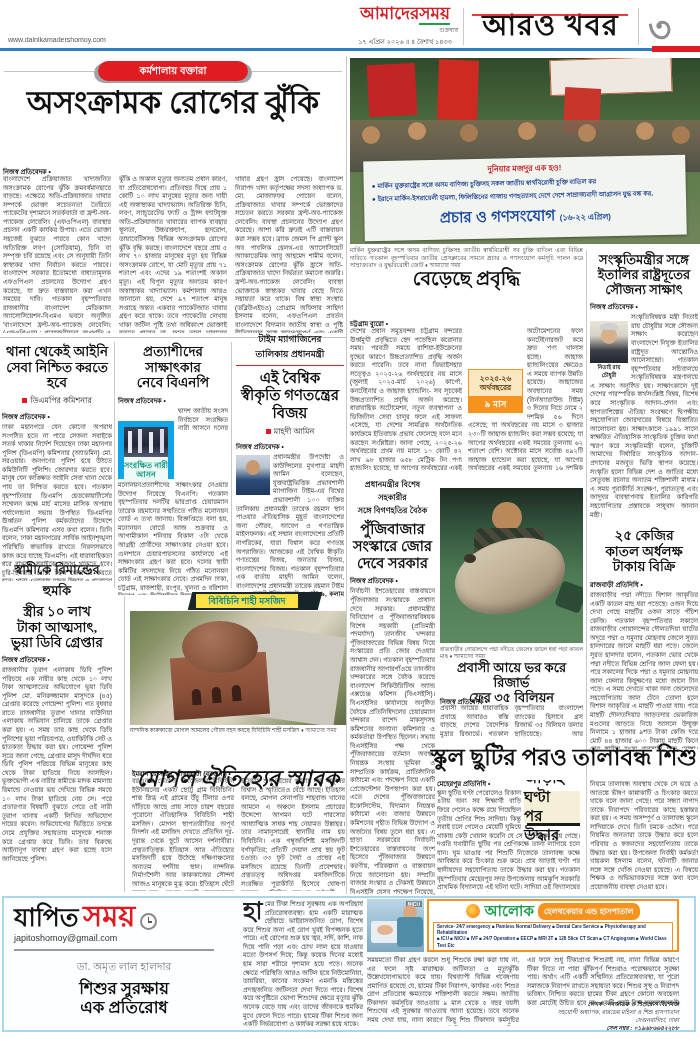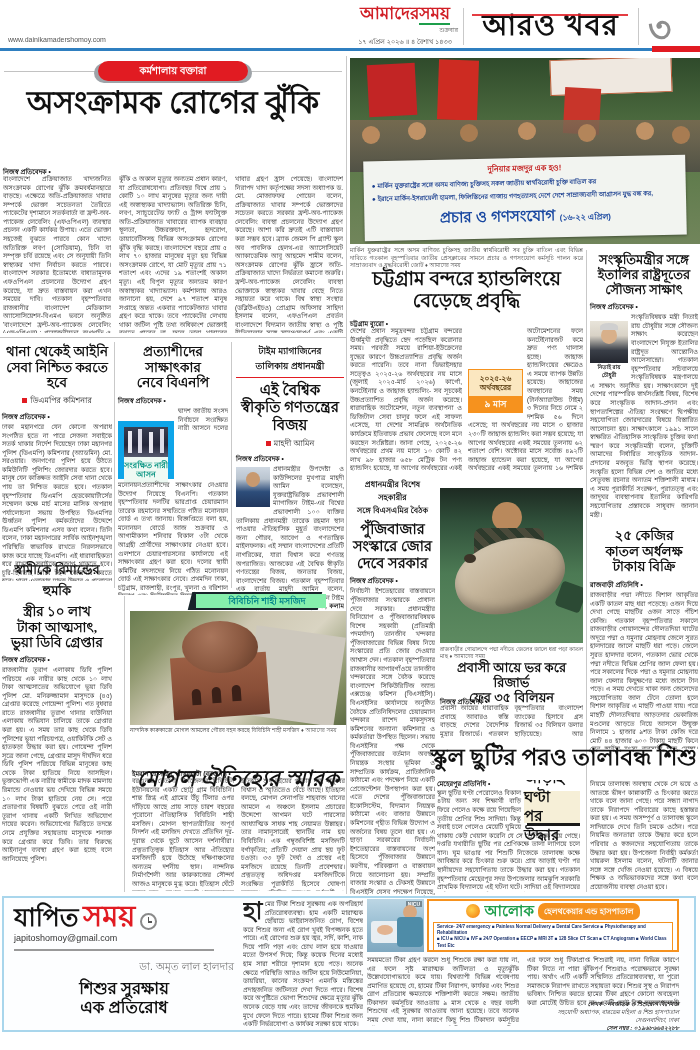--- a/index.html
+++ b/index.html
@@ -93,21 +93,21 @@
           <span style="position:absolute;left:25px;top:5px;width:4px;height:21px;background:#e8e8f0;"></span>
           <span style="position:absolute;left:36px;top:2px;width:4px;height:24px;background:#dcdce8;"></span>
           <span style="position:absolute;left:46px;top:4px;width:4px;height:22px;background:#e8e8f0;"></span>
         </span>
         <span style="display:flex;align-items:center;justify-content:center;height:26px;background:#effaf4;color:#00917e;font-weight:bold;font-size:8px;text-align:center;line-height:1.15;">সংরক্ষিত নারী আসন</span>
       </span>
       <span>দ্বাদশ জাতীয় সংসদ নির্বাচনে সংরক্ষিত নারী আসনে দলের মনোনয়নপ্রত্যাশীদের সাক্ষাৎকার নেওয়ার উদ্যোগ নিয়েছে বিএনপি। গতকাল বৃহস্পতিবার দলটির ভারপ্রাপ্ত চেয়ারম্যান তারেক রহমানের সম্মতিতে গঠিত মনোনয়ন বোর্ড এ তথ্য জানায়।  বিজ্ঞপ্তিতে বলা হয়, মনোনয়ন বোর্ডে আজ শুক্রবার ও আগামীকাল শনিবার বিকাল ৩টা থেকে আগ্রহী প্রার্থীদের সাক্ষাৎকার নেওয়া হবে। গুলশানে চেয়ারপারসনের কার্যালয়ে এই সাক্ষাৎকার গ্রহণ করা হবে। দলের স্থায়ী কমিটির সদস্যদের নিয়ে গঠিত মনোনয়ন বোর্ড এই সাক্ষাৎকার নেবে। প্রথমদিন ঢাকা, চট্টগ্রাম, রাজশাহী, রংপুর, খুলনা ও বরিশাল বিভাগ এবং দ্বিতীয়দিনে সিলেট, ময়মনসিংহ ও ফরিদপুর বিভাগের সংরক্ষিত নারী আসনের মনোনয়নপ্রত্যাশীদের সাক্ষাৎকার অনুষ্ঠিত হবে।  ফরমের মূল্য ধরা হয় ২ হাজার টাকা; প্রার্থীদের ৫০ হাজার টাকা জামানত হিসেবে জমা দিতে হয়।  মনোনয়ন পত্রের শেষ তারিখ নির্ধারণ করা হয়েছে ২১ এপ্রিল। মনোনয়নপত্র বাছাই হবে ২২ ও ২৩ এপ্রিল। বাছাই নিয়ে কোনো আপত্তি থাকলে আপিল করা যাবে ২৬ এপ্রিল, আর সেই আপিল নিষ্পত্তি করা হবে ২৭ ও ২৮ এপ্রিল। চূড়ান্ত প্রার্থীর নাম ঘোষণা করা হবে ৩০ এপ্রিল। এরপর ভোটগ্রহণ অনুষ্ঠিত হবে আগামী ১২ মে। সকল লড়িয়ে বিএনপি ঘোষিত জোট ৩৬টি, জনতারেক ইসলামি জোট ১৩টি, স্বতন্ত্র মিলে পাবে একটি করে আসন।</span>
     </div>
   </div>
 
-  <div class="abs" style="left:236px;top:344px;width:108px;">
+  <div class="abs" style="left:236px;top:332px;width:108px;">
     <div class="kicker" style="font-size:9px;border-bottom:1.5px solid #e11b22;padding-bottom:3px;">
       <div>টাইম ম্যাগাজিনের</div>
       <div>তালিকায় প্রধানমন্ত্রী</div>
     </div>
     <div class="hl ser" style="font-size:15px;margin-top:4px;">
       <div>এই বৈশ্বিক</div>
       <div>স্বীকৃতি গণতন্ত্রের</div>
       <div>বিজয়</div>
     </div>
     <div class="tagrow" style="margin-top:3px;align-items:center;">
@@ -143,21 +143,20 @@
       <div style="color:#1b3f8f;font-size:6.4px;font-weight:bold;margin-top:2px;">●  ইরানে মার্কিন-ইসরায়েলী হামলা, ফিলিস্তিনের গাজায় গণহত্যাসহ দেশে দেশে সাম্রাজ্যবাদী আগ্রাসন যুদ্ধ বন্ধ কর,</div>
       <div style="text-align:center;margin-top:2px;">
         <span style="color:#1746a0;font-size:15px;font-weight:bold;">প্রচার ও গণসংযোগ</span>
         <span style="color:#1746a0;font-size:8px;font-weight:bold;">(১৬-২২ এপ্রিল)</span>
       </div>
     </div>
   </div>
   <div class="abs cap" style="left:350px;top:247px;width:233px;"><span>মার্কিন যুক্তরাষ্ট্রের সঙ্গে অসম বাণিজ্য চুক্তিসহ জাতীয় স্বার্থবিরোধী সব চুক্তি বাতিল এবং বিভিন্ন দাবিতে গতকাল বৃহস্পতিবার জাতীয় প্রেসক্লাবের সামনে প্রচার ও গণসংযোগ কর্মসূচি পালন করে সাম্রাজ্যবাদ ও যুদ্ধবিরোধী জোট</span> <span class="credit">♦ আমাদের সময়</span></div>
 
   <div class="abs hl ser" style="left:350px;top:268px;width:233px;font-size:19px;">
-    <div>চট্টগ্রাম বন্দরে হ্যান্ডলিংয়ে</div>
     <div>বেড়েছে প্রবৃদ্ধি</div>
   </div>
   <div class="abs byline" style="left:350px;top:318px;">চট্টগ্রাম ব্যুরো •</div>
   <div class="abs body-txt" style="left:350px;top:327px;width:112px;height:146px;">দেশের প্রধান সমুদ্রবন্দর চট্টগ্রাম বন্দরের ঊর্ধ্বমুখী প্রবৃদ্ধিতে ছেদ পড়েছিল করোনার সময়। পরবর্তী সময়ে রাশিয়া-ইউক্রেনের যুদ্ধের কারণে উচ্চপ্রত্যাশিত প্রবৃদ্ধি অর্জন করতে পারেনি। তবে নানা ডিভাইসহার সত্ত্বেও ২০২৫-২৬ অর্থবছরের নয় মাসে (জুলাই ২০২৫-মার্চ ২০২৬) কার্গো, কনটেইনার ও জাহাজ হ্যান্ডলিং- সব সূচকেই উচ্চপ্রত্যাশিত প্রবৃদ্ধি অর্জন করেছে। ধারাবাহিক অটোমেশন, নতুন ব্যবস্থাপনা ও ডিজিটাল সেবা চালুর ফলে এই সাফল্য এসেছে, যা দেশের সামগ্রিক অর্থনৈতিক কার্যক্রমে ইতিবাচক প্রভাব ফেলেছে বলে মনে করছেন সংশ্লিষ্টরা।  জানা গেছে, ২০২৫-২৬ অর্থবছরের প্রথম নয় মাসে ১০ কোটি ৪২ লাখ ৯৮ হাজার ৬৫৮ মেট্রিক টন পণ্য হ্যান্ডলিং হয়েছে, যা আগের অর্থবছরের একই সময়ের তুলনায় ৭ দশমিক ৪৯ শতাংশ বেশি। বিশেষ করে অক্টোবর মাসে ২১ দশমিক ১১ শতাংশ প্রবৃদ্ধি অর্জিত হয়; যা সাম্প্রতিক সময়ে সর্বোচ্চ। অর্থনীতি স্থিতিশীল হওয়া, জ্বালানি ও কাঁচামাল আমদানি বৃদ্ধি এই সাফল্যের প্রধান কারণ।  একই সময়ে কনটেইনার হ্যান্ডলিংয়েও প্রবৃদ্ধির ইতিবাচক ধারা বজায় রয়েছে। অর্থবছরের নয় মাসে ২৫ লাখ ৭২ হাজার ৫৪৬ টিইইউএস (টোয়েন্টি ফুট ইকুইভেলেন্ট ইউনিটস), যা আগের অর্থবছরের একই সময়ের তুলনায় ৪ দশমিক ৭৫ শতাংশ বেশি। চলতি অর্থবছরের জুলাই মাসে ৭০ দশমিক ১০ এবং সেপ্টেম্বর মাসে ১০ দশমিক ২৯ শতাংশ প্রবৃদ্ধি অর্জিত হয়। বন্দর</div>
   <div class="abs body-txt" style="left:468px;top:327px;width:115px;height:146px;">
     <span style="float:left;width:55px;height:44px;margin:42px 4px 2px 0;border:1px solid #f6921e;box-sizing:border-box;text-align:center;">
       <span style="display:flex;align-items:center;justify-content:center;height:26px;background:#fbe7c0;color:#5a3c10;font-weight:bold;font-size:7.5px;line-height:1.2;padding:0 2px;">২০২৫-২৬ অর্থবছরের</span>
       <span style="display:flex;align-items:center;justify-content:center;height:16px;background:#f6921e;color:#fff;font-weight:bold;font-size:9px;">৯ মাস</span>
     </span>
     <span>অটোমেশনের ফলে কনটেইনারজট কমে দ্রুত পণ্য খালাস হচ্ছে।  জাহাজ হ্যান্ডলিংয়ের ক্ষেত্রেও এ সময়ে ব্যাপক উন্নতি হয়েছে। জাহাজের অবস্থানের সময় (টার্নঅ্যারাউন্ড টাইম) ৩ দিনের নিচে নেমে ২ দশমিক ৫৬ দিনে এসেছে; যা অর্থবছরের নয় মাসে ৩ হাজার ২৩০টি জাহাজ হ্যান্ডলিং করা সম্ভব হয়েছে; যা আগের অর্থবছরের একই সময়ের তুলনায় ৬২ শতাংশ বেশি। অক্টোবর মাসে সর্বোচ্চ ৪৯২টি জাহাজ হ্যান্ডেল করা হয়েছে, যা আগের অর্থবছরের একই সময়ের তুলনায় ১৬ দশমিক ২ শতাংশ বেশি।  চট্টগ্রাম বন্দরের সচিব সৈয়দ মোহাম্মদ হানিফ বলেন, বন্দর কর্তৃপক্ষের চেয়ারম্যান মহোদয়ের দূরদর্শী নেতৃত্বে একটি পরিকল্পিত ও কার্যকর টিম হিসেবে কাজ করায় এই পরিবর্তন সম্ভব হয়েছে। বিশেষ করে ২০২৫ সালের জুলাই থেকে নিউমুরিং কনটেইনার টার্মিনাল (এনসিটি) চট্টগ্রাম ড্রাইডক লিমিটেডের (বাংলাদেশ নৌবাহিনী পরিচালিত) কাছে হস্তান্তর করা হয়। এর ফলে বন্দরের সক্ষমতা বৃদ্ধি পেয়ে কর্মদক্ষতা ১২ থেকে ১৪ শতাংশ বেড়েছে; যা বন্দরের সার্বিক কার্যক্রমে ইতিবাচক প্রভাব ফেলেছে।  এ ছাড়া অনলাইনে ই-গেট পাস পদ্ধতি চালু, ট্রেইলর অপারেটিং সিস্টেমের (টিওএস) পূর্ণ বাস্তবায়ন কার্যক্রম এগিয়ে নেওয়ায় বন্দরের গতিশীলতা বেড়েছে। পাশাপাশি ডিজিটাল ই-বিডিং এবং পণ্য পরীক্ষার পদ্ধতির উন্নয়নে কাজ চলছে।</span>
@@ -188,21 +187,21 @@
       <div>কাতল অর্ধলক্ষ</div>
       <div>টাকায় বিক্রি</div>
     </div>
     <div class="byline" style="margin-top:4px;">রাজবাড়ী প্রতিনিধি •</div>
     <div class="body-txt" style="height:158px;">রাজবাড়ীর পদ্মা নদীতে বিশাল আকৃতির একটি কাতল মাছ ধরা পড়েছে। ওজন দিয়ে দেখা গেছে মাছটির ওজন সাড়ে পঁচিশ কেজি।  গতকাল বৃহস্পতিবার সকালে রাজবাড়ীর গোয়ালন্দের দৌলতদিয়া ঘাটের অদূরে পদ্মা ও যমুনার মোহনায় জেলে সুরত হালদারের জালে মাছটি ধরা পড়ে। জেলে সুরত হালদার বলেন, গতকাল ভোর থেকে পদ্মা নদীতে বিভিন্ন শ্রেণির জাল ফেলা হয়। পরে সকালের দিকে পদ্মা ও যমুনার মোহনায় জাল ফেলার কিছুক্ষণের মধ্যে জালে টান পড়ে। এ সময় দেখতে থাকা অন্য জেলেদের সহযোগিতায় জাল টেনে তোলা হলে বিশাল আকৃতির এ মাছটি পাওয়া যায়।  পরে মাছটি দৌলতদিয়ার আড়তদার ভেকারিজ মণ্ডলের আড়তে নিয়ে আসলে উন্মুক্ত নিলামে ১ হাজার ৯শত টাকা কেজি দরে মোট ৪৪ হাজার ৬০০ টাকায় মাছটি কিনে নেন স্থানীয় মৎস্য ব্যবসায়ী চান্দু মোল্লা।  দৌলতদিয়ার ৫ নম্বর ফেরি ঘাটের মাছ ব্যবসায়ী ও আড়তদার চান্দু মোল্লা বলেন, এই বছর প্রথম এত বড় একটি কাতল মাছ ধরা পড়েছে। এতে জেলেরা খুব খুশি হয়েছেন। মাছটি আড়ত থেকে কিনে নেওয়ার পর কেজি প্রতি একশত টাকা লাভে মোট ৪৮ হাজার ৪৫০ টাকায় ঢাকার এক ব্যবসায়ীর কাছে বিক্রি করা হয়েছে।</div>
   </div>
 
   <div class="abs" style="left:350px;top:478px;width:85px;">
     <div class="kicker" style="font-size:8px;">
       <div>প্রধানমন্ত্রীর বিশেষ সহকারীর</div>
-      <div>সঙ্গে বিএসএমির বৈঠক</div>
+      <div>সঙ্গে বিগণহতির বৈঠক</div>
     </div>
     <div class="hl ser" style="font-size:14.5px;margin-top:4px;">
       <div>পুঁজিবাজার</div>
       <div>সংস্কারে জোর</div>
       <div>দেবে সরকার</div>
     </div>
     <div class="byline" style="margin-top:4px;">নিজস্ব প্রতিবেদক •</div>
     <div class="body-txt" style="height:322px;">নির্বাচনী ইশতেহারের বাস্তবায়নে পুঁজিবাজার সংস্কারকে প্রাধান্য দেবে সরকার। প্রধানমন্ত্রীর বিনিয়োগ ও পুঁজিবাজারবিষয়ক বিশেষ সহকারী (প্রতিমন্ত্রী পদমর্যাদা) তানজীব খন্দকার পুঁজিবাজারের বিভিন্ন বিষয় নিয়ে সংস্কারের প্রতি জোর দেওয়ার আশ্বাস দেন।  গতকাল বৃহস্পতিবার রাজধানীর আগারগাঁওয়ে তানজীব খন্দকারের সঙ্গে বৈঠক করেছে বাংলাদেশ সিকিউরিটিজ অ্যান্ড এক্সচেঞ্জ কমিশন (বিএসইসি)। বিএসইসির কার্যালয়ে অনুষ্ঠিত বৈঠকে প্রতিনিধিদলের চেয়ারম্যান খন্দকার রাশেদ মাকসুদসহ কমিশনের অন্যান্য কমিশনার ও কর্মকর্তারা উপস্থিত ছিলেন।  সভায় বিএসইসির পক্ষ থেকে পুঁজিবাজারের বর্তমান অবস্থা, নিয়ন্ত্রক সংস্থার ভূমিকা ও সাম্প্রতিক কার্যক্রম, প্রাতিষ্ঠানিক কাঠামো এবং পদক্ষেপ নিয়ে একটি প্রেজেন্টেশন উপস্থাপন করা হয়। এতে দেশের পুঁজিবাজারের ইকোসিস্টেম, বিদ্যমান নিয়ন্ত্রক কাঠামো এবং বাজার উন্নয়নে কমিশনের গৃহীত বিভিন্ন উদ্যোগ ও অর্জনের বিষয় তুলে ধরা হয়।  এ ছাড়া সরকারের নির্বাচনী ইশতেহারের বাস্তবায়নের অংশ হিসেবে পুঁজিবাজার উন্নয়নে করণীয়, পরিকল্পনা ও বাস্তবায়ন নিয়ে আলোচনা হয়। সম্প্রতি বাজার সংস্কার ও টেকসই উন্নয়নে বিএসইসি যেসব পদক্ষেপ নিয়েছে, সে বিষয়েও বিশেষ সহকারীকে অবহিত করা হয়।  বৈঠকে ভবিষ্যৎ গতি পুঁজিবাজারের বিভিন্ন দিক নিয়ে মতবিনিময় হয় এবং সংস্কারের কাজ দ্রুত বিস্তারিত ভাবে নেওয়া হবে। সভায় বাজারের স্থিতিশীলতা, বিনিয়োগ বাড়ানো এবং আস্থা পরিবেশ তৈরি করতে গৃহীত পদক্ষেপগুলো নিয়ে আলোচনা হয়েছে।  বাজার সংশ্লিষ্টরা বলছেন, এ ধরনের উচ্চপর্যায়ের আলোচনা পুঁজিবাজার উন্নয়নে নীতিনির্ধারণে ইতিবাচক ভূমিকা রাখবে।</div>
   </div>
 
@@ -227,21 +226,21 @@
     <span class="byline" style="display:block;">মেহেরপুর প্রতিনিধি •</span>
     <span style="float:right;width:56px;height:32px;margin:2px 0 2px 3px;background:#f6efd7;box-shadow:3px 3px 0 #1a1a1a;display:flex;flex-direction:column;align-items:center;justify-content:center;font-weight:bold;font-size:15px;color:#111;line-height:1.25;">
       <span>আড়াই ঘণ্টা</span>
       <span>পর উদ্ধার</span>
     </span>
     <span>স্কুল ছুটির ঘণ্টা পেরোলেও বিকাল ৪টায় অন্য সব শিক্ষার্থী বাড়ি ফিরে গেলেও কক্ষে রয়ে গিয়েছিল তৃতীয় শ্রেণির শিশু সাদিয়া। কিন্তু সবাই চলে গেলেও মেয়েটি ঘুমিয়ে থাকায় কেউ খেয়াল করেনি যে সে শ্রেণিকক্ষে রয়ে গেছে। দপ্তরি যথারীতি ছুটির পর শ্রেণিকক্ষে তালা লাগিয়ে চলে যান। ঘুম ভাঙার পর শিশুটি নিজেকে তালাবন্ধ কক্ষে আবিষ্কার করে চিৎকার শুরু করে। প্রায় আড়াই ঘণ্টা পর স্থানীয়দের সহযোগিতায় তাকে উদ্ধার করা হয়। গতকাল বৃহস্পতিবার মেহেরপুর সদর উপজেলার আমঝুপি সরকারি প্রাথমিক বিদ্যালয়ে এই ঘটনা ঘটে। সাদিয়া ওই বিদ্যালয়ের তৃতীয় শ্রেণির শিক্ষার্থী। বিদ্যালয় ছুটির পর বাড়ি না ফেরায় পরিবারের লোকজন খোঁজাখুঁজি শুরু করে। সন্ধ্যার দিকে বিদ্যালয়ের পাশে খেলতে থাকা কয়েকজন শিশু কান্নার শব্দ শুনতে পায়। পরে স্থানীয়রা বিদ্যালয়ের দপ্তরিকে খবর দিলে তিনি এসে তালা খুলে শিশুটিকে উদ্ধার করেন।</span>
   </div>
   <div class="abs body-txt" style="left:590px;top:780px;width:108px;height:112px;">নিয়মে তালাবন্ধ অবস্থায় থেকে সে ভয়ে ও আতঙ্কে ভীষণ কান্নাকাটি ও চিৎকার করতে থাকে বলে জানা গেছে। পরে সন্ধ্যা নাগাদ তাকে নিরাপদে পরিবারের কাছে হস্তান্তর করা হয়। এ সময় অসম্পূর্ণ ও তালাবন্ধ স্কুলে সাদিয়াকে দেখে তিনি চমকে ওঠেন। পরে নিয়মিত জনতারা তাকে উদ্ধার করে হলে পরিবার ও স্বজনদের সহযোগিতায় তাকে উদ্ধার করা হয়।  উপজেলা নির্বাহী কর্মকর্তা খায়রুল ইসলাম বলেন, ঘটনাটি জানার সঙ্গে সঙ্গে খোঁজ নেওয়া হয়েছে। এ বিষয়ে শিক্ষক ও অভিভাবকদের সঙ্গে কথা বলে প্রয়োজনীয় ব্যবস্থা নেওয়া হবে।</div>
 
   <div class="abs" style="left:190px;top:592px;width:130px;height:18px;background:#17242a;transform:skewX(-14deg);"></div>
-  <div class="abs" style="left:196px;top:594px;width:118px;height:14px;background:#86efac;display:flex;align-items:center;justify-content:center;font-size:9px;font-weight:bold;color:#00838a;padding-left:12px;">বিবিচিনি শাহী মসজিদ</div>
+  <div class="abs" style="left:196px;top:594px;width:102px;height:14px;background:#fde047;display:flex;align-items:center;justify-content:center;font-size:9px;font-weight:bold;color:#00838a;">বিবিচিনি শাহী মসজিদ</div>
   <div class="abs" style="left:130px;top:611px;width:216px;height:114px;background:linear-gradient(135deg,#6a7c50 0%,#8a9468 18%,#cfc9b4 40%,#d9d4c2 62%,#7f8a5e 88%,#5e6c46 100%);overflow:hidden;">
     <div style="position:absolute;left:120px;top:20px;width:90px;height:90px;background:#cdc8bd;transform:rotate(8deg);"></div>
     <div style="position:absolute;left:42px;top:44px;width:96px;height:62px;background:linear-gradient(180deg,#9c5f44 0%,#8a4f38 60%,#6f3d2c 100%);transform:rotate(-4deg);"></div>
     <div style="position:absolute;left:52px;top:10px;width:76px;height:52px;border-radius:50%;background:radial-gradient(circle at 38% 30%,#a9765c 0%,#8a5840 55%,#5f3826 100%);"></div>
     <div style="position:absolute;left:62px;top:78px;width:9px;height:16px;border-radius:5px 5px 0 0;background:#3a2018;transform:rotate(-4deg);"></div>
     <div style="position:absolute;left:82px;top:76px;width:9px;height:16px;border-radius:5px 5px 0 0;background:#3a2018;transform:rotate(-4deg);"></div>
     <div style="position:absolute;left:102px;top:74px;width:9px;height:16px;border-radius:5px 5px 0 0;background:#3a2018;transform:rotate(-4deg);"></div>
   </div>
   <div class="abs cap" style="left:130px;top:727px;width:216px;font-size:5.6px;"><span>নান্দনিক কারুকাজে মোগল আমলের গৌরব বহন করছে বিবিচিনি শাহী মসজিদ</span> <span class="credit">♦ আমাদের সময়</span></div>
   <div class="abs hl ser" style="left:130px;top:766px;width:216px;font-size:22px;font-style:italic;">মোগল ঐতিহ্যের স্মারক</div>
@@ -255,21 +254,21 @@
     <div style="line-height:1;">
       <span style="font-size:25px;font-weight:bold;color:#111;" class="ser">যাপিত</span>
       <span style="font-size:29px;font-weight:bold;color:#e11b22;" class="ser">সময়</span>
       <span style="display:inline-block;width:13px;height:13px;border-radius:50%;border:2px solid #8a8a8a;background:#fff;position:relative;vertical-align:middle;">
         <span style="position:absolute;left:6px;top:2px;width:1.5px;height:5px;background:#555;"></span>
         <span style="position:absolute;left:6px;top:6px;width:4px;height:1.5px;background:#555;"></span>
       </span>
     </div>
     <div style="font-size:9px;color:#333;margin-top:2px;">japitoshomoy@gmail.com</div>
     <div class="hline" style="margin-top:6px;width:200px;height:2px;background:#999;"></div>
-    <div style="font-size:10.5px;color:#777;margin-top:8px;text-align:right;">ডা. অমৃত লাল হালদার</div>
+    <div style="font-size:10.5px;color:#777;margin-top:8px;text-align:center;">ডা. অমৃত লাল হালদার</div>
     <div class="hl ser" style="font-size:16.5px;margin-top:3px;">
       <div>শিশুর সুরক্ষায়</div>
       <div>এক প্রতিরোধ</div>
     </div>
   </div>
 
   <div class="abs body-txt" style="left:243px;top:900px;width:120px;height:126px;">
     <span style="float:left;font-size:24px;font-weight:bold;line-height:.9;margin:1px 2px 0 0;" class="ser">হা</span>
     <span>মের টিকা শিশুর সুরক্ষায় এক অপরিহার্য প্রতিরোধব্যবস্থা। হাম একটি মারাত্মক ছোঁয়াচে ভাইরাসজনিত রোগ, বিশেষ করে শিশুর জন্য এই রোগ খুবই বিপজ্জনক হতে পারে। এই রোগের শুরু হয় জ্বর, সর্দি, কাশি, নাক দিয়ে পানি পড়া এবং চোখ লাল হয়ে যাওয়ার মতো উপসর্গ দিয়ে; কিন্তু কয়েক দিনের মধ্যেই হাম সারা শরীরে দৃশ্যমান হয়ে পড়ে। অনেক ক্ষেত্রে পরিস্থিতি আরও জটিল হয়ে নিউমোনিয়া, ডায়রিয়া, কানের সংক্রমণ এমনকি মস্তিষ্কের প্রদাহজনিত জটিলতা দেখা দিতে পারে। বিশেষ করে অপুষ্টিতে ভোগা শিশুদের ক্ষেত্রে মৃত্যুর ঝুঁকি অনেক বেড়ে যায় এবং তাদের জীবনকে হুমকির মুখে ফেলে দিতে পারে। হামের টিকা শিশুর জন্য একটি নির্ভরযোগ্য ও কার্যকর সুরক্ষা হয়ে থাকে।</span>
   </div>

